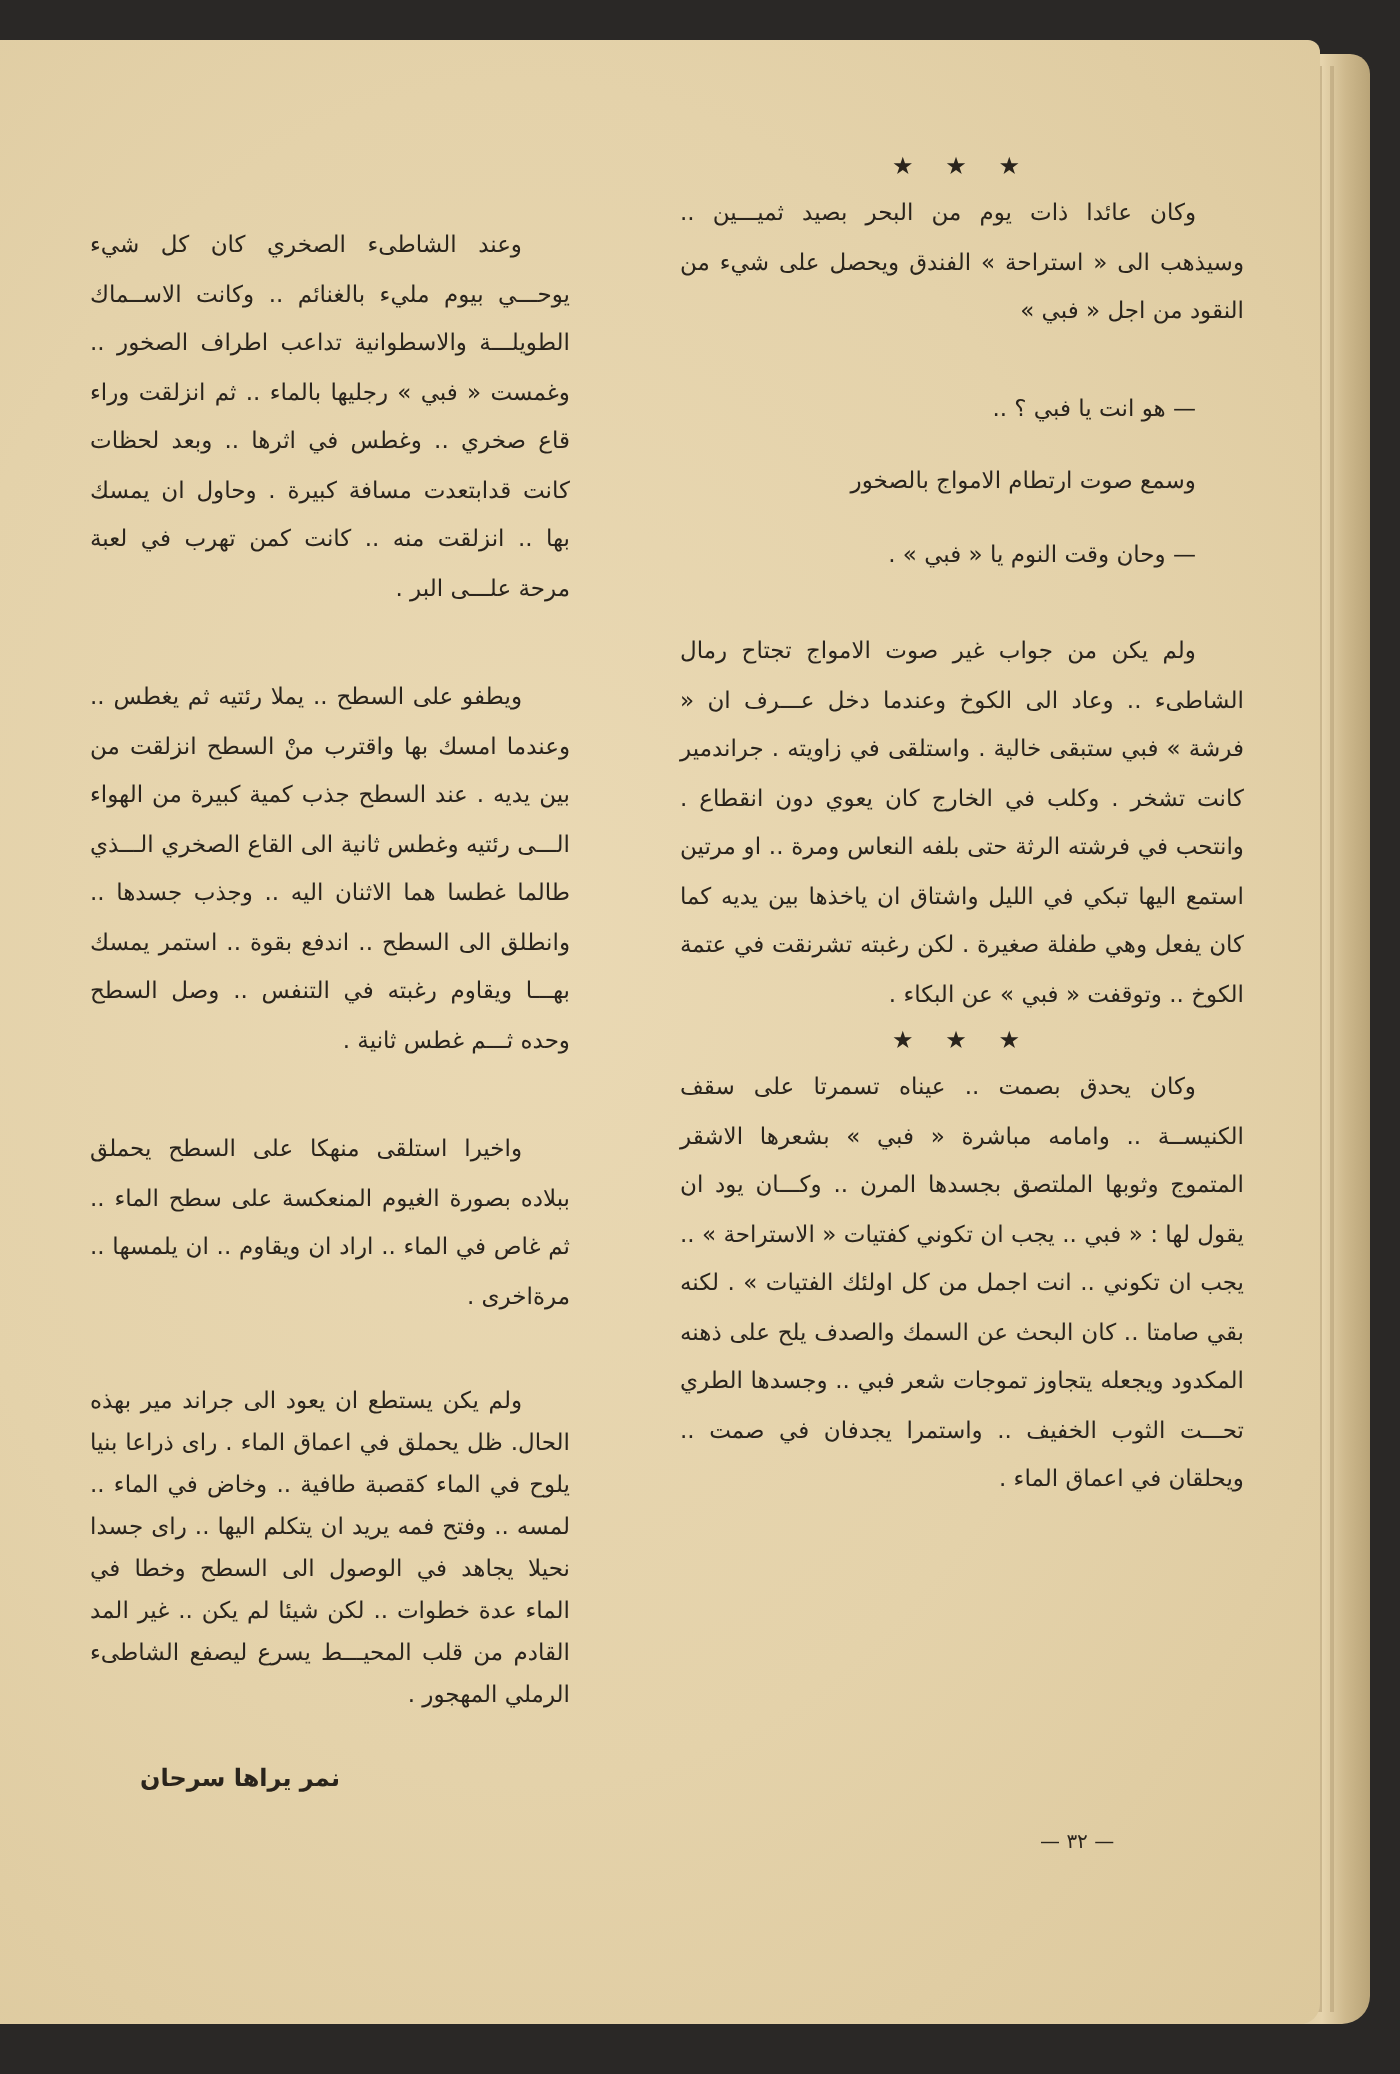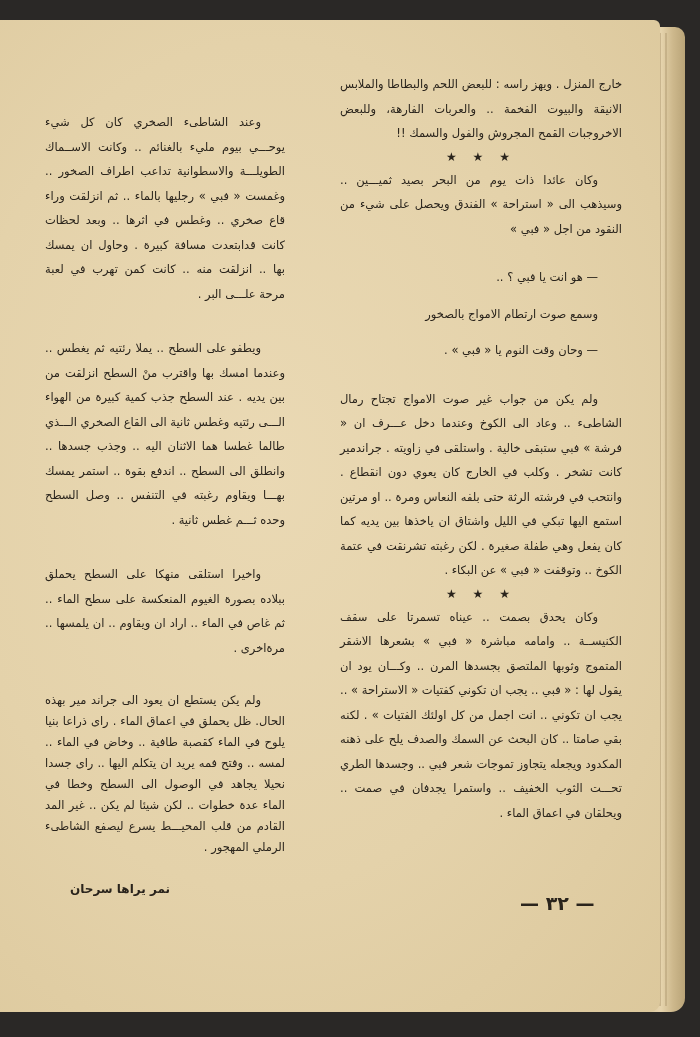--- a/index.html
+++ b/index.html
@@ -39,34 +39,33 @@
   .gap-s { height: 12px; }
   .gap-m { height: 24px; }
   .gap-l { height: 30px; }
   .dialog { margin: 0; text-indent: 24px; }
   .col-left .dense { line-height: 21px; }
   .author {
     position: absolute; left: 70px; top: 862px; direction: rtl;
     font-weight: bold; font-size: 12px; color: #2a241c;
   }
   .page-number {
-    position: absolute; left: 520px; top: 872px;
-    font-weight: bold; font-size: 19px; color: #2a241c; direction: rtl;
+    position: absolute; left: 520px; top: 896px;
+    font-weight: normal; font-size: 10px; color: #2a241c; direction: rtl;
     letter-spacing: 2px;
   }
 </style>
 </head>
 <body>
 
 <div class="page-stack"></div>
 
 <div class="page">
 
   <div class="column col-right">
-    <p class="para noindent">خارج المنزل . ويهز راسه : للبعض اللحم والبطاطا والملابس الانيقة والبيوت الفخمة .. والعربات الفارهة، وللبعض الاخروجبات القمح المجروش والفول والسمك !!</p>
     <div class="stars">★ ★ ★</div>
     <p class="para">وكان عائدا ذات يوم من البحر بصيد ثميـــين .. وسيذهب الى « استراحة » الفندق ويحصل على شيء من النقود من اجل « فبي »</p>
     <div class="gap-s"></div>
     <div class="gap-s"></div>
     <p class="dialog">— هو انت يا فبي ؟ ..</p>
     <div class="gap-s"></div>
     <p class="para">وسمع صوت ارتطام الامواج بالصخور</p>
     <div class="gap-s"></div>
     <p class="dialog">— وحان وقت النوم يا « فبي » .</p>
     <div class="gap-m"></div>

